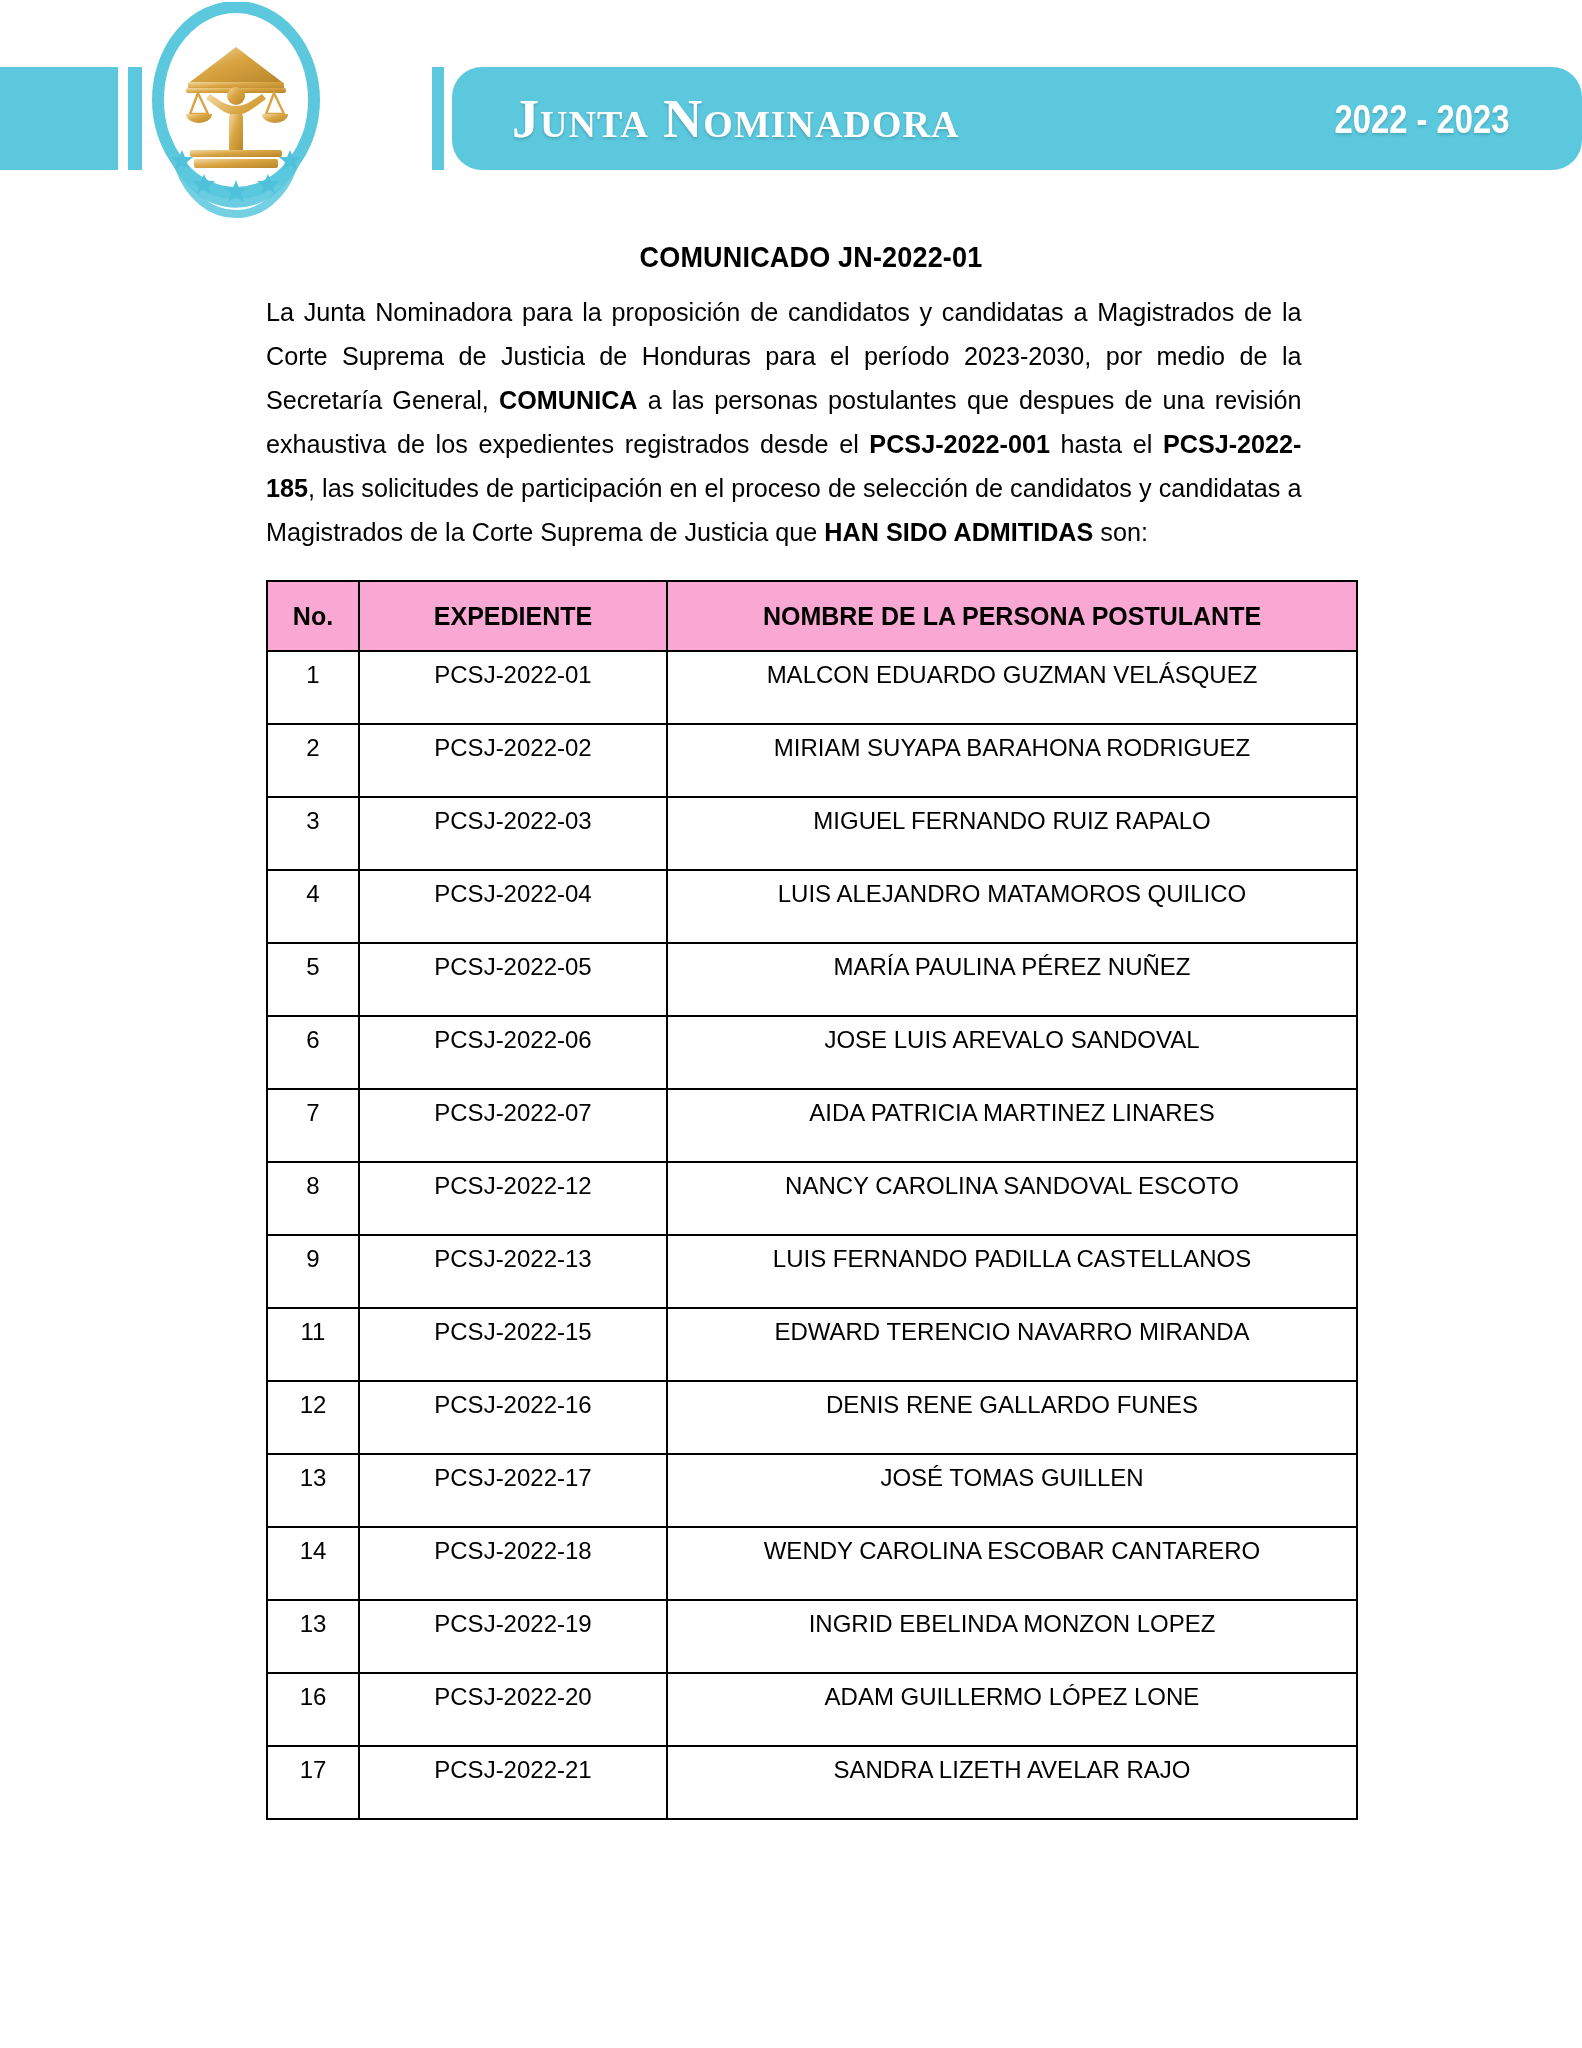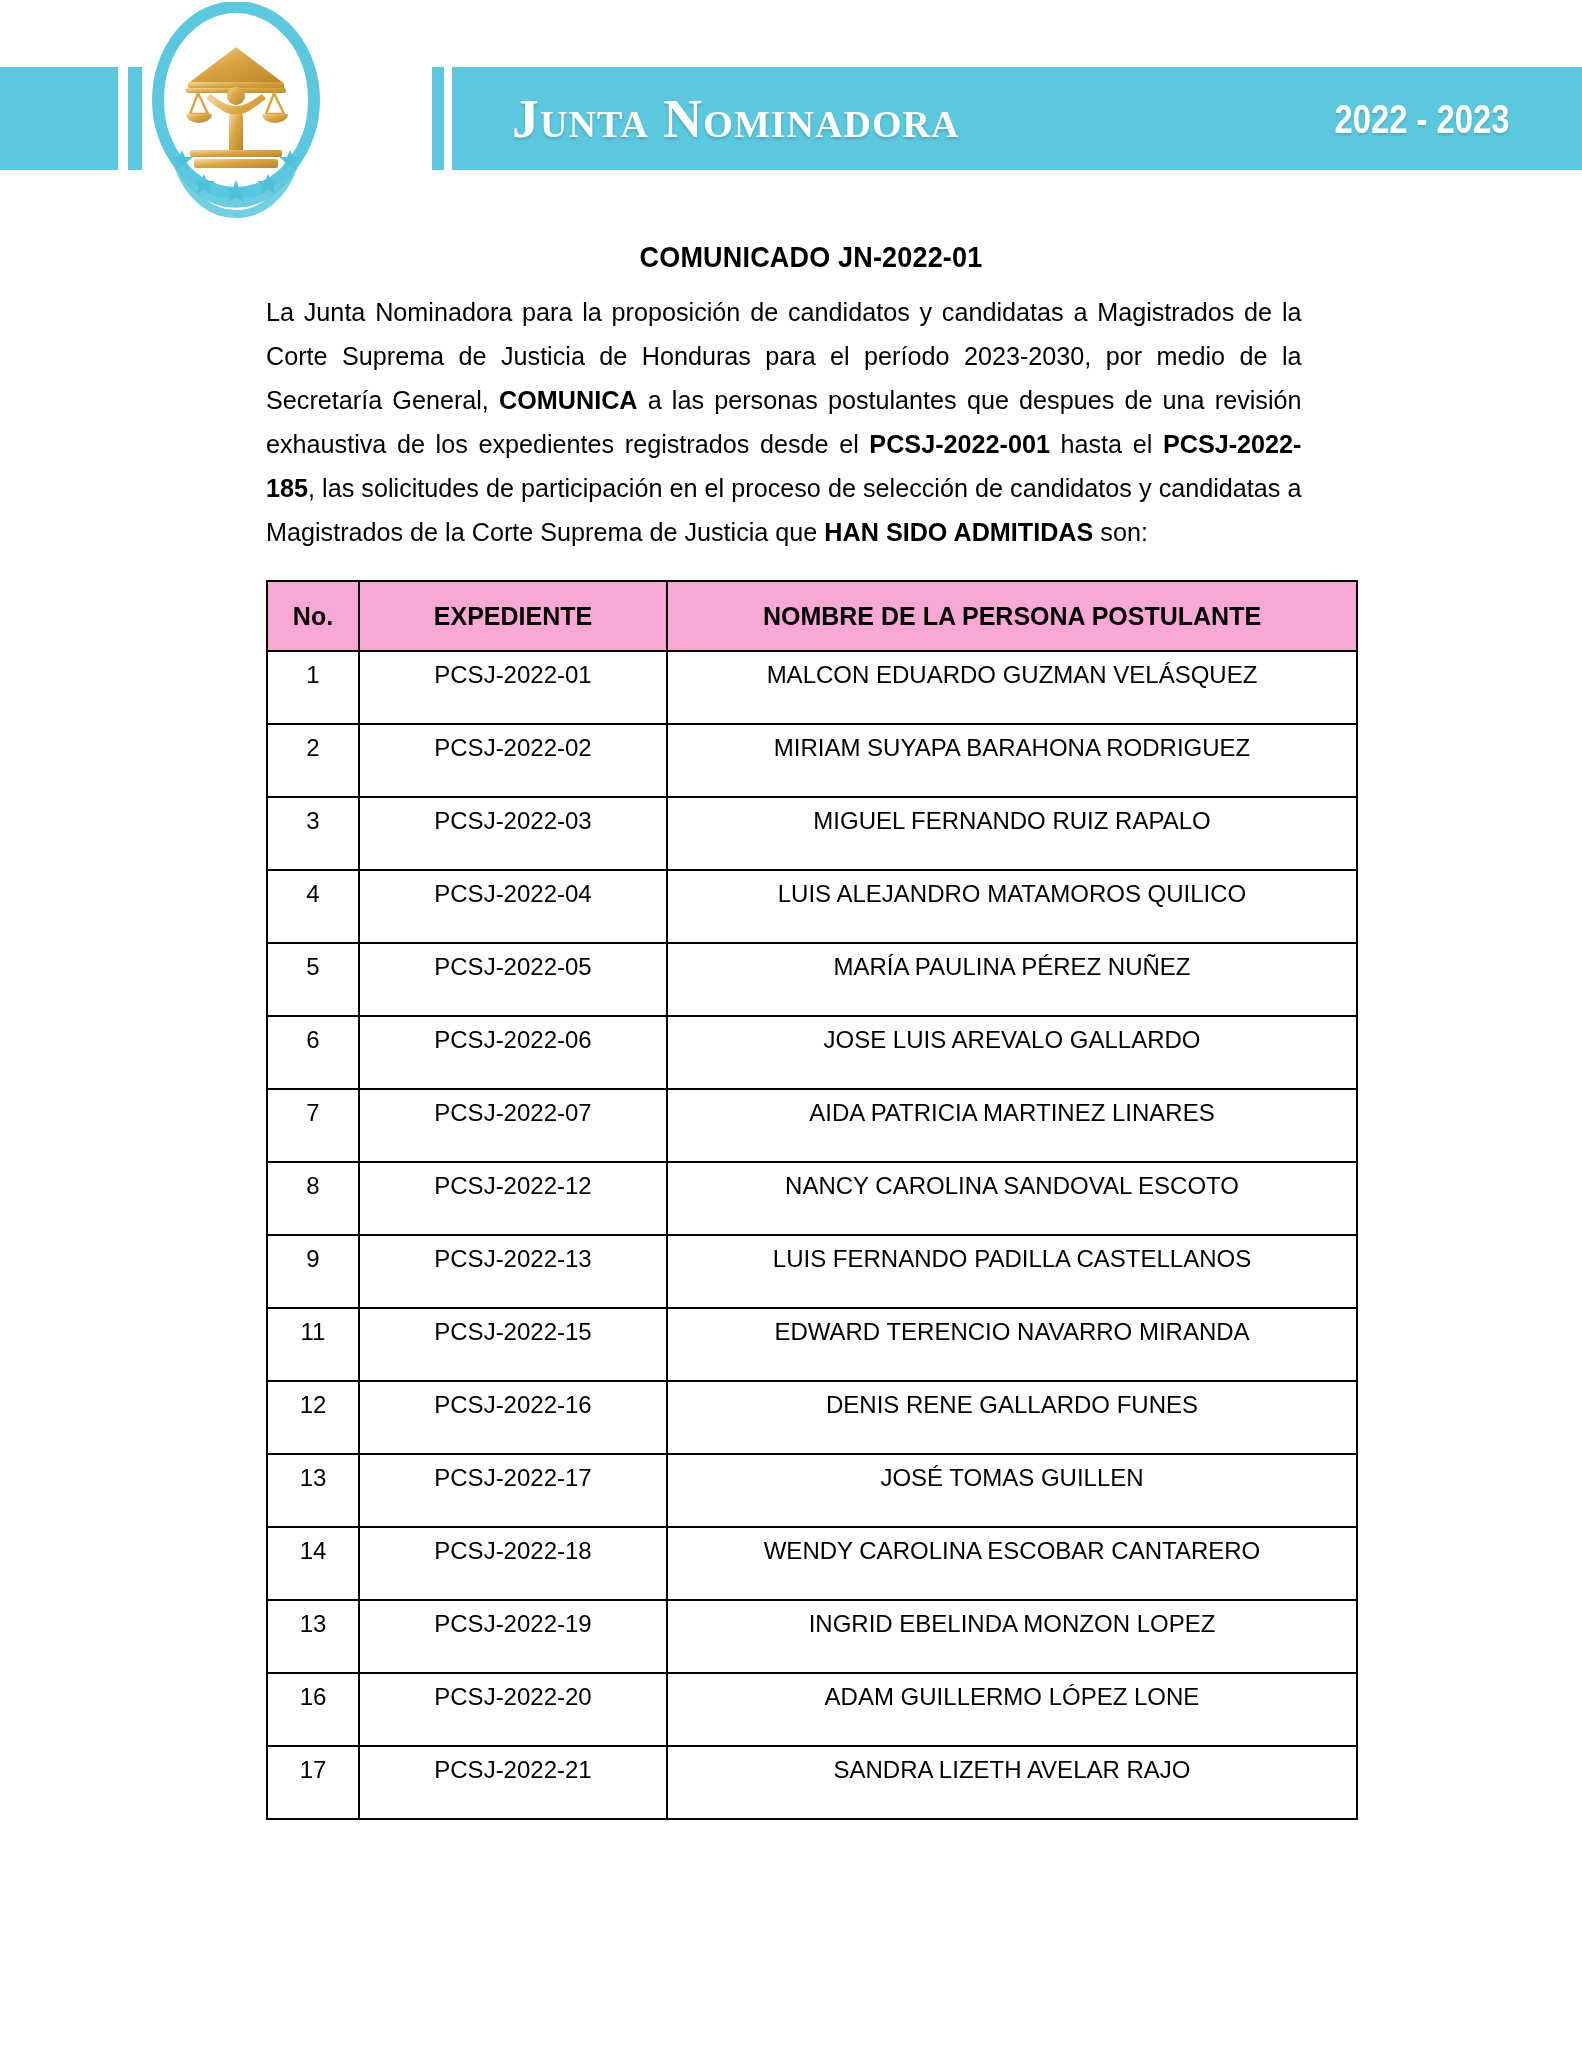--- a/index.html
+++ b/index.html
@@ -48,20 +48,21 @@
   }
   .band-main {
     position: absolute;
     left: 452px;
     top: 67px;
     width: 1130px;
     height: 103px;
     background: #5BC8DE;
     display: flex;
     align-items: center;
+    border-radius: 30px;
   }
   .banner-title {
     position: absolute;
     left: 60px;
     top: 50%;
     transform: translateY(-50%);
     font-family: "Liberation Serif", serif;
     font-weight: bold;
     font-size: 54px;
     letter-spacing: 1px;
@@ -262,21 +263,21 @@
             <td class="cell-name">LUIS ALEJANDRO MATAMOROS QUILICO</td>
           </tr>
           <tr>
             <td class="cell-no">5</td>
             <td class="cell-exp">PCSJ-2022-05</td>
             <td class="cell-name">MARÍA PAULINA PÉREZ NUÑEZ</td>
           </tr>
           <tr>
             <td class="cell-no">6</td>
             <td class="cell-exp">PCSJ-2022-06</td>
-            <td class="cell-name">JOSE LUIS AREVALO GALLARDO</td>
+            <td class="cell-name">JOSE LUIS AREVALO SANDOVAL</td>
           </tr>
           <tr>
             <td class="cell-no">7</td>
             <td class="cell-exp">PCSJ-2022-07</td>
             <td class="cell-name">AIDA PATRICIA MARTINEZ LINARES</td>
           </tr>
           <tr>
             <td class="cell-no">8</td>
             <td class="cell-exp">PCSJ-2022-12</td>
             <td class="cell-name">NANCY CAROLINA SANDOVAL ESCOTO</td>

